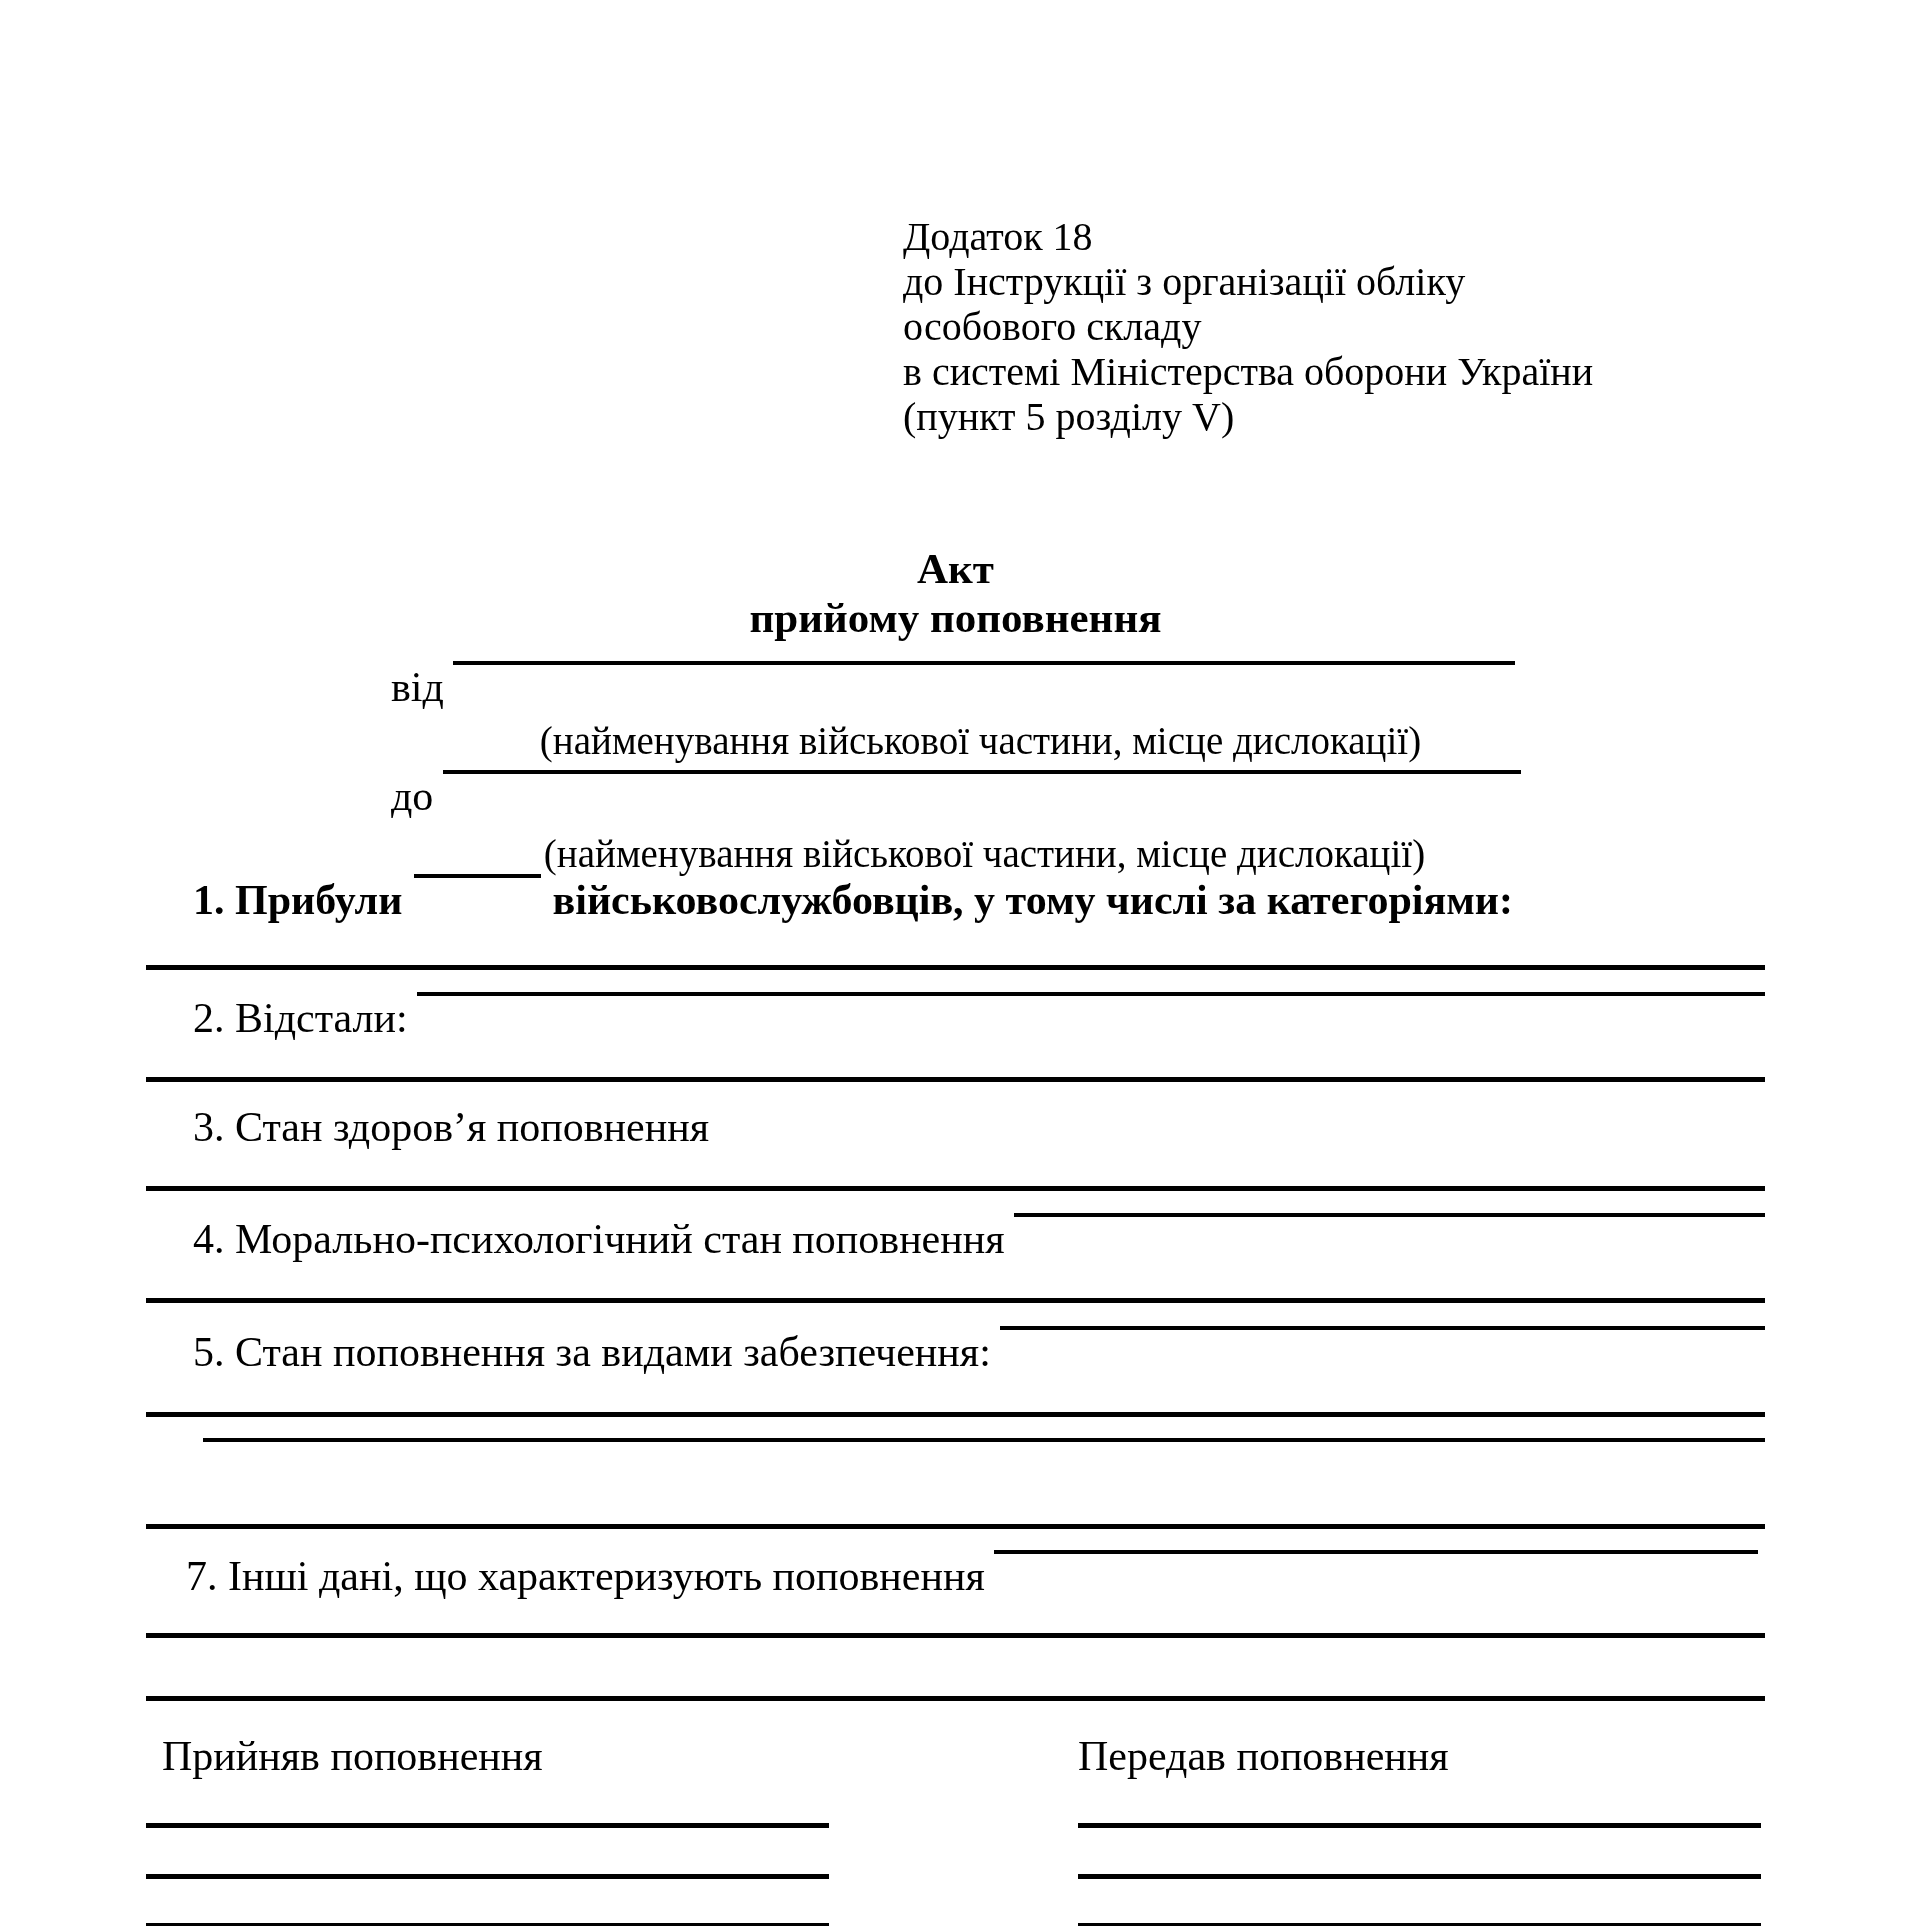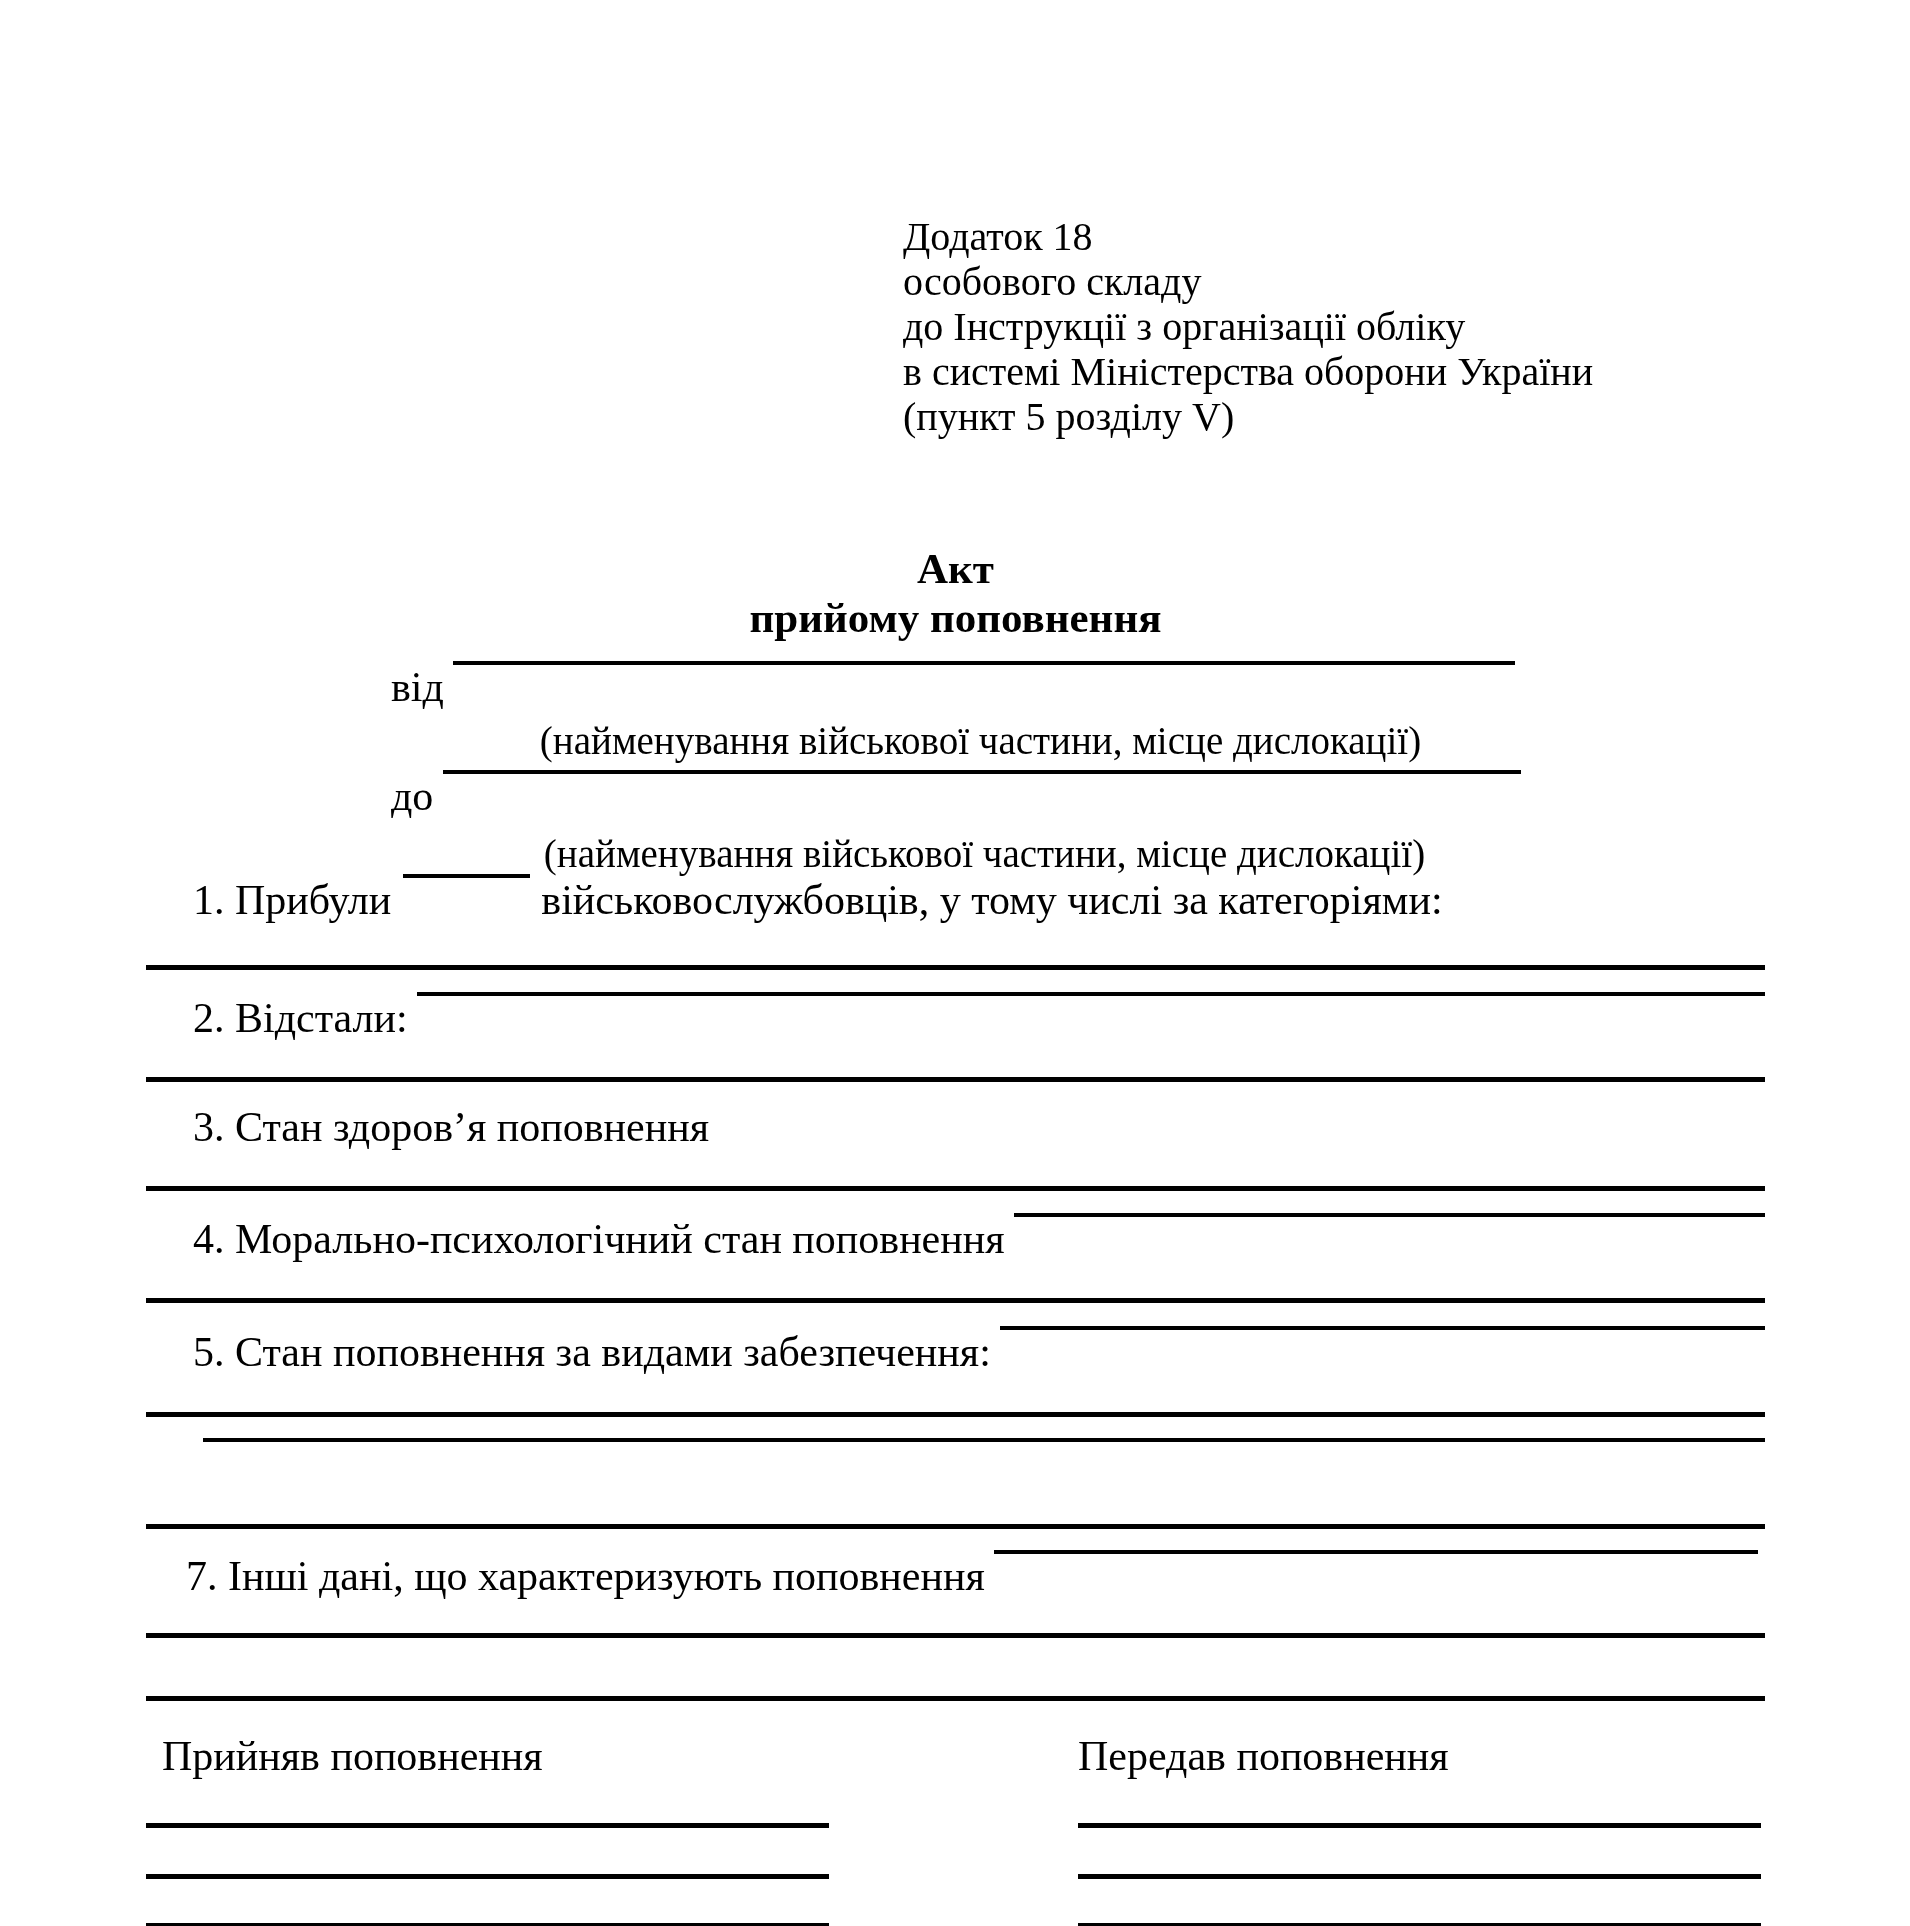--- a/index.html
+++ b/index.html
@@ -39,22 +39,22 @@
   .small { font-size:39px; line-height:39px; text-align:center; }
   .plain { position:absolute; font-size:42px; line-height:52px; white-space:nowrap; }
 </style>
 </head>
 <body>
 
 <div class="page">
 
   <div class="appendix">
     <div>Додаток 18</div>
+    <div>до Інструкції з організації обліку</div>
     <div>особового складу</div>
-    <div>до Інструкції з організації обліку</div>
     <div>в системі Міністерства оборони України</div>
     <div>(пункт 5 розділу V)</div>
   </div>
 
   <div class="title">
     <div>Акт</div>
     <div>прийому поповнення</div>
   </div>
 
   <div class="row" style="left:391px; top:661px; width:1124px;">
@@ -62,21 +62,21 @@
     <div class="fill"></div>
   </div>
   <div class="abs small" style="left:445px; top:721px; width:1071px;">(найменування військової частини, місце дислокації)</div>
 
   <div class="row" style="left:391px; top:770px; width:1130px;">
     <span>до</span>
     <div class="fill"></div>
   </div>
   <div class="abs small" style="left:445px; top:834px; width:1079px;">(найменування військової частини, місце дислокації)</div>
 
-  <div class="row" style="left:193px; top:874px; width:1572px;">
+  <div class="row" style="left:193px; top:874px; width:1572px;font-weight:bold;">
     <span>1. Прибули</span>
     <span class="blank w330"></span>
     <span>військовослужбовців, у тому числі за категоріями:</span>
   </div>
   <div class="bar" style="top:965px;"></div>
 
   <div class="row" style="left:193px; top:992px; width:1572px;">
     <span>2. Відстали:</span>
     <div class="fill"></div>
   </div>

